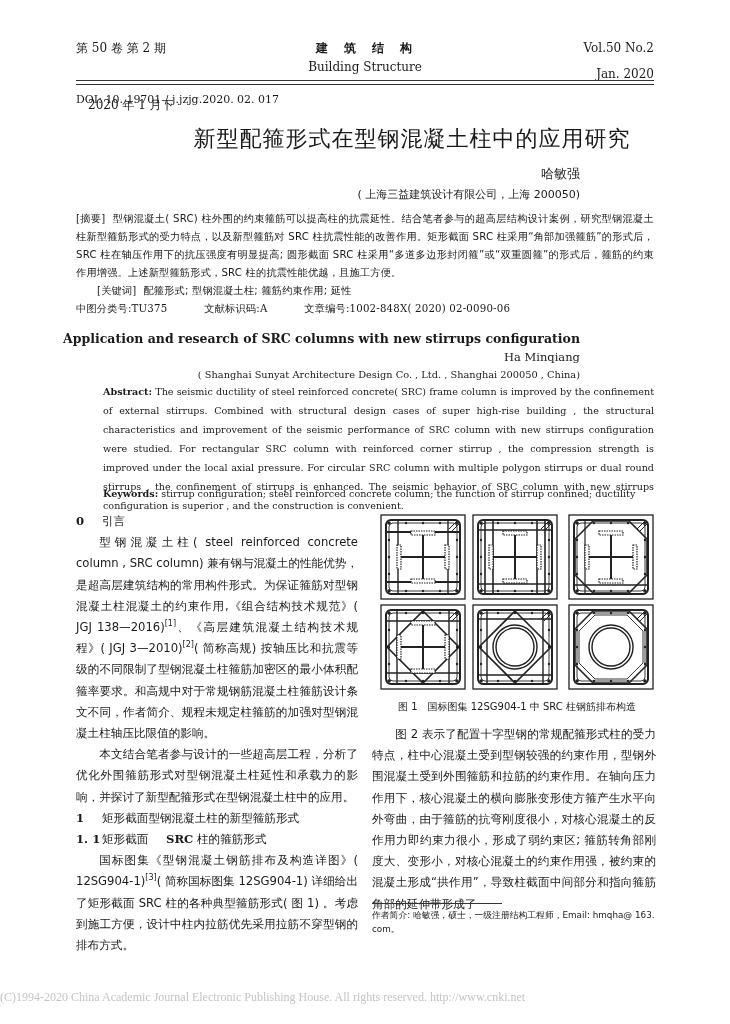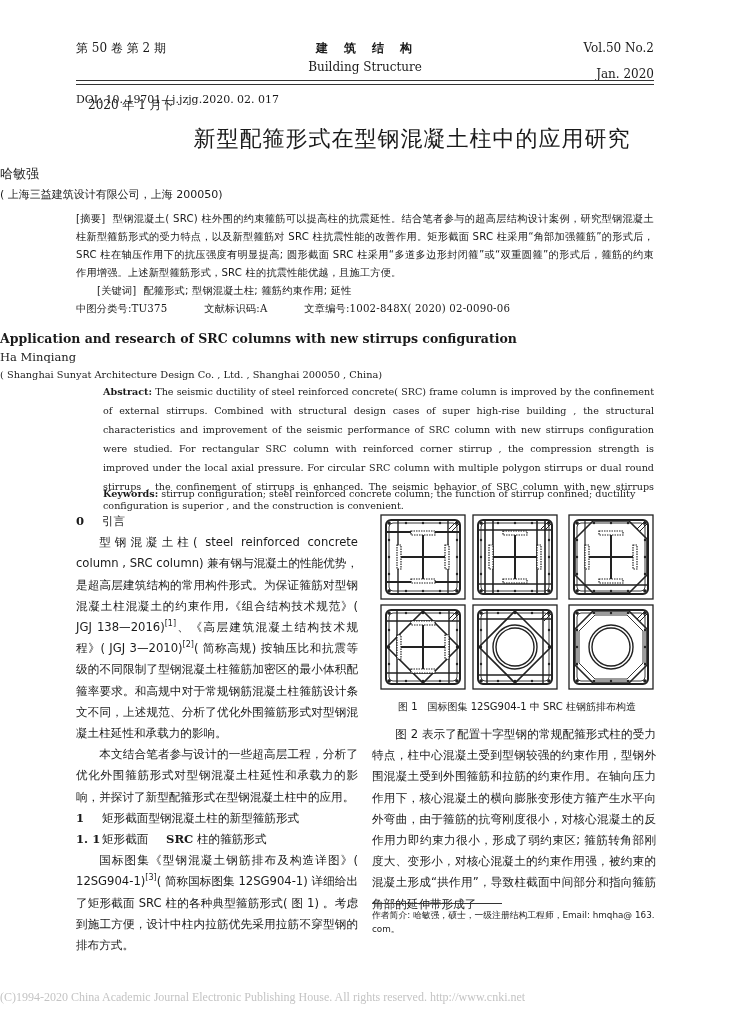--- a/index.html
+++ b/index.html
@@ -5,21 +5,21 @@
   html, body { margin:0; padding:0; background:#ffffff; }
   body { width:730px; height:1024px; position:relative; overflow:hidden;
          font-family:"DejaVu Serif","Liberation Serif",serif; color:#1a1a1a; }
   .abs { position:absolute; }
   .hdr { font-size:12px; line-height:17px; }
   .rule1 { position:absolute; left:76px; width:578px; height:0; border-top:1.5px solid #333; }
   .rule2 { position:absolute; left:76px; width:578px; height:0; border-top:0.8px solid #333; }
   .doi { font-size:11px; }
   .doi b { font-weight:normal;text-align:right; }
   .title { left:0; width:730px; text-align:center; font-family:"DejaVu Sans","Liberation Sans",sans-serif; font-size:22px; letter-spacing:1px; }
-  .center { left:0; width:580px; text-align:left; }
+  .center { left:0; width:580px; text-align:right; }
   .cn-abs { left:76px; width:578px; font-family:"DejaVu Sans","Liberation Sans",sans-serif; font-size:10.2px; line-height:18px; letter-spacing:0.2px; text-align:justify; }
   .en-abs { left:103px; width:551px; font-size:9.6px; line-height:19px; text-align:justify; }
   .en-abs b { font-weight:bold; }
   .col { font-family:"DejaVu Sans","Liberation Sans",sans-serif; font-size:11.6px; line-height:21.2px; text-align:justify; }
   .col p { margin:0; }
   .indent { text-indent:2em; }
   .sec { font-weight:normal; }
   .sec .num { display:inline-block; width:26px; font-weight:bold; font-family:"DejaVu Serif","Liberation Serif",serif; }
   .sec b.bold { font-weight:bold; }
   .ref { font-size:8px; vertical-align:super; line-height:0; }
@@ -69,21 +69,21 @@
 
 <div class="abs en-abs" style="top:382px;left:103px;">
   <b>Abstract:</b><span> The seismic ductility of steel reinforced concrete( SRC)  frame column is improved by the confinement of external stirrups. Combined with structural design cases of super high-rise building , the structural characteristics and improvement of the seismic performance of SRC column with new stirrups configuration were studied. For rectangular SRC column with reinforced corner stirrup , the compression strength is improved under the local axial pressure. For circular SRC column with multiple polygon stirrups or dual round stirrups , the confinement of stirrups is enhanced. The seismic behavior of SRC column with new stirrups configuration is superior , and the construction is convenient.</span>
 </div>
 <div class="abs en-abs" style="top:484px;">
   <b>Keywords:</b><span> stirrup configuration;  steel reinforced concrete column;  the function of stirrup confined;  ductility</span>
 </div>
 
 <div class="abs col" style="left:76px;top:511px;width:282px;">
   <p class="sec"><span class="num">0</span><span>引言</span></p>
-  <p class="indent"><span>型钢混凝土柱( steel reinforced concrete column , SRC column) 兼有钢与混凝土的性能优势，是超高层建筑结构的常用构件形式。为保证箍筋对型钢混凝土柱混凝土的约束作用,《组合结构技术规范》( JGJ 138—2016)</span><span class="ref">[1]</span><span>、《高层建筑混凝土结构技术规程》( JGJ 3—2010)</span><span class="ref">[2]</span><span>( 简称高规) 按轴压比和抗震等级的不同限制了型钢混凝土柱箍筋加密区的最小体积配箍率要求。和高规中对于常规钢筋混凝土柱箍筋设计条文不同，上述规范、分析了优化外围箍筋形式对型钢混凝土柱延性和承载力的影响。</span></p>
+  <p class="indent"><span>型钢混凝土柱( steel reinforced concrete column , SRC column) 兼有钢与混凝土的性能优势，是超高层建筑结构的常用构件形式。为保证箍筋对型钢混凝土柱混凝土的约束作用,《组合结构技术规范》( JGJ 138—2016)</span><span class="ref">[1]</span><span>、《高层建筑混凝土结构技术规程》( JGJ 3—2010)</span><span class="ref">[2]</span><span>( 简称高规) 按轴压比和抗震等级的不同限制了型钢混凝土柱箍筋加密区的最小体积配箍率要求。和高规中对于常规钢筋混凝土柱箍筋设计条文不同，作者简介、规程未规定柱箍筋的加强对型钢混凝土柱轴压比限值的影响。</span></p>
   <p class="indent">本文结合笔者参与设计的一些超高层工程，分析了优化外围箍筋形式对型钢混凝土柱延性和承载力的影响，并探讨了新型配箍形式在型钢混凝土柱中的应用。</p>
   <p class="sec"><span class="num">1</span><span>矩形截面型钢混凝土柱的新型箍筋形式</span></p>
   <p class="sec"><span class="num">1. 1</span><span>矩形截面 </span><b class="bold" style="font-family:'DejaVu Serif','Liberation Serif',serif;margin-left:14px;">SRC</b><span> 柱的箍筋形式</span></p>
   <p class="indent"><span>国标图集《型钢混凝土钢筋排布及构造详图》( 12SG904-1)</span><span class="ref">[3]</span><span>( 简称国标图集 12SG904-1) 详细给出了矩形截面 SRC 柱的各种典型箍筋形式( 图 1) 。考虑到施工方便，设计中柱内拉筋优先采用拉筋不穿型钢的排布方式。</span></p>
 </div>
 
 <div class="abs fig">
   <svg width="280" height="182" viewBox="0 0 280 182">
     <defs>
       <g id="cross">

